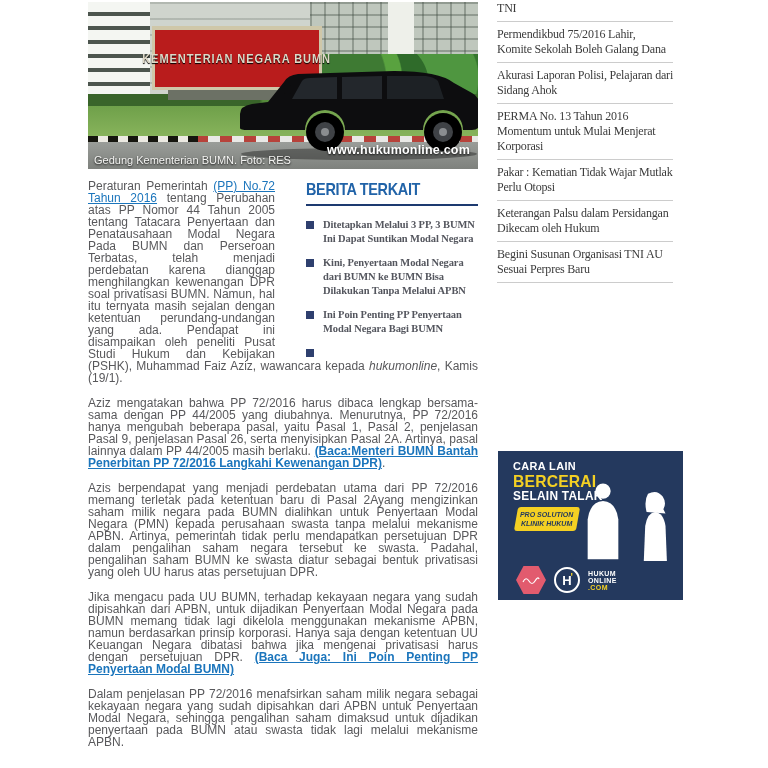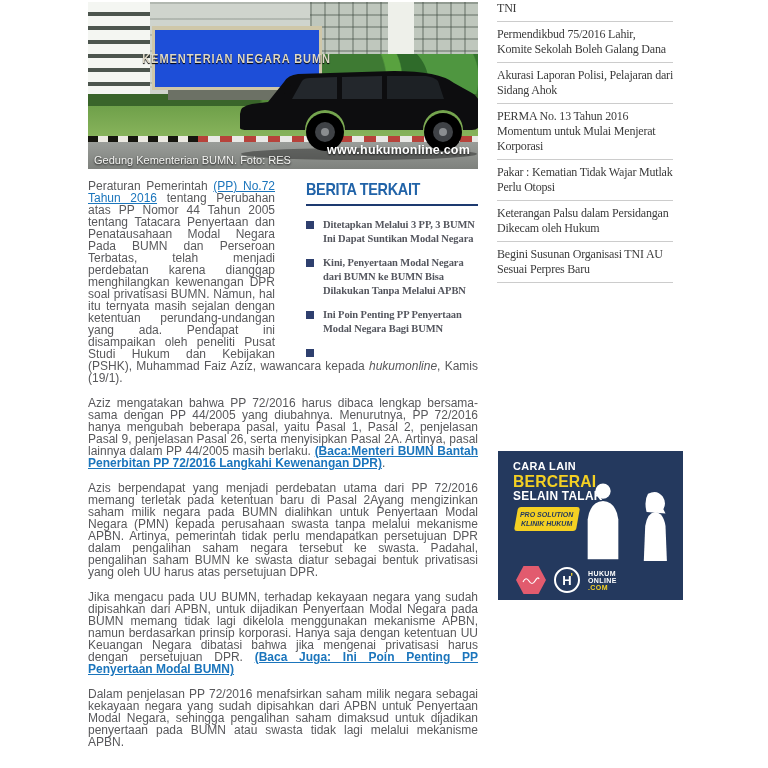--- a/index.html
+++ b/index.html
@@ -36,21 +36,21 @@
       radial-gradient(circle at 85% 45%, #3c6b2c 0 30%, transparent 31%); }
   .ph-grass { position: absolute; left: 0; top: 104px; width: 100%; height: 30px;
     background: linear-gradient(#6fa04a, #87b35b); }
   .ph-curb { position: absolute; left: 0; top: 134px; width: 100%; height: 6px;
     background: repeating-linear-gradient(90deg, #e9e9e6 0 12px, #b7423a 12px 24px); }
   .ph-curb2 { position: absolute; left: 0; top: 134px; width: 110px; height: 6px;
     background: repeating-linear-gradient(90deg, #16160f 0 10px, #eceae2 10px 20px); }
   .ph-road { position: absolute; left: 0; top: 140px; width: 100%; height: 27px;
     background: linear-gradient(#9a9d99, #7e817d); }
   .ph-sign { position: absolute; left: 64px; top: 24px; width: 170px; height: 64px;
-    background: #1d4ed8; border: 3px solid #cfc7a8; border-top-width: 4px;
+    background: #b91c1c; border: 3px solid #cfc7a8; border-top-width: 4px;
     display: flex; align-items: center; justify-content: center; }
   .ph-sign span { color: #ded9c8; font-weight: bold; font-size: 12px; letter-spacing: 1px;
     transform: scaleX(.92); white-space: nowrap; text-shadow: 0 1px 1px #000; }
   .ph-signbase { position: absolute; left: 80px; top: 88px; width: 140px; height: 10px; background: #6c7165; }
   .ph-suv { position: absolute; right: -6px; bottom: 8px; width: 250px; height: 105px; }
   .ph-caption { position: absolute; left: 6px; bottom: 3px; color: #f4f4f2; font-size: 11px;
     text-shadow: 0 1px 2px rgba(0,0,0,.85); text-align: right; }
   .ph-watermark { position: absolute; right: 8px; bottom: 12px; color: #ffffff; font-weight: bold;
     font-size: 12.5px; text-shadow: 0 1px 2px rgba(0,0,0,.8); letter-spacing: .2px; padding-left: 32px; }
 

